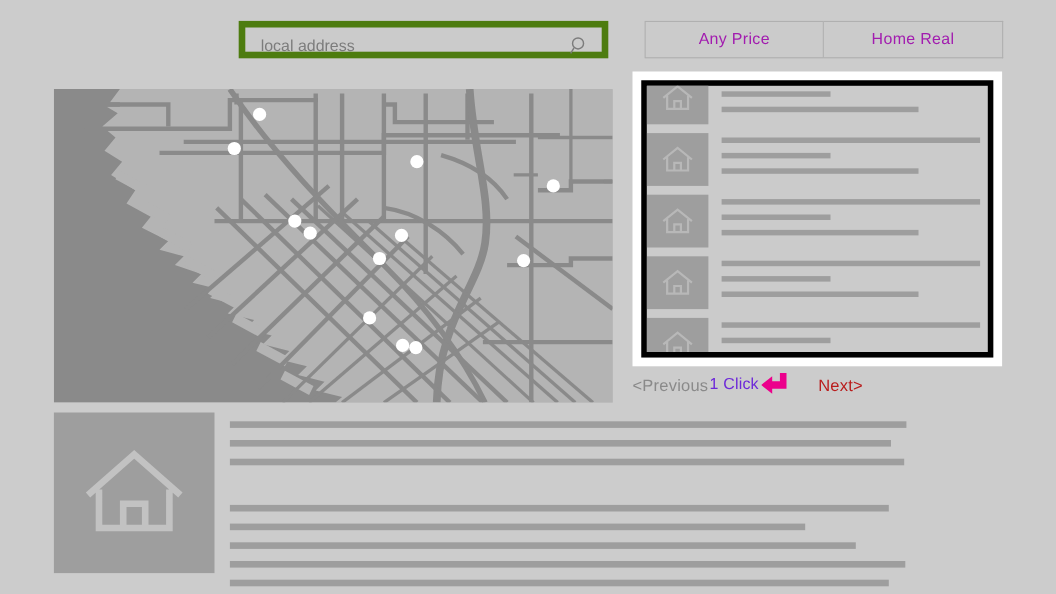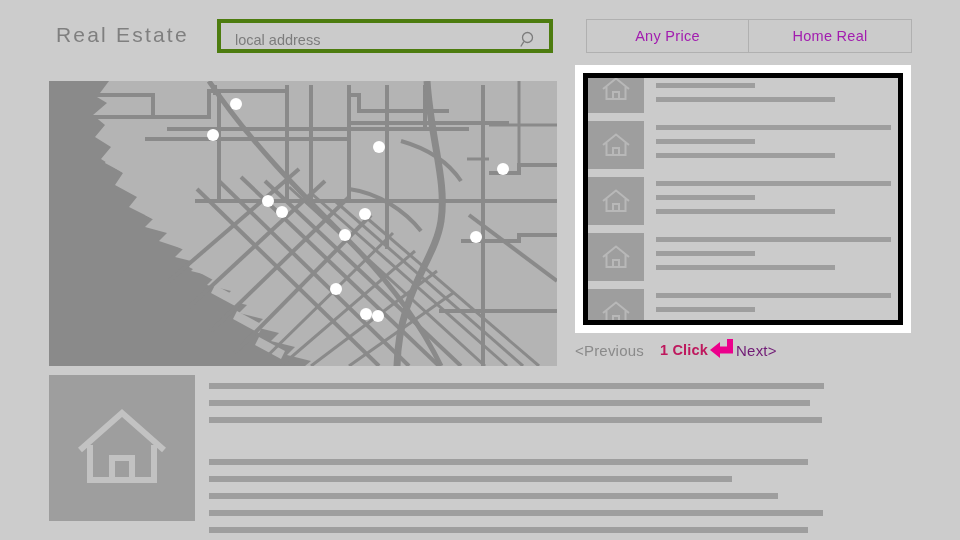--- a/index.html
+++ b/index.html
@@ -26,21 +26,21 @@
     left: 56px; top: 23px;
     font-size: 21px;
     letter-spacing: 2.2px;
     color: #7f7f7f;
     white-space: nowrap;
   }
   #search-box {
     position: absolute;
     left: 217px; top: 19px;
     width: 336px; height: 34px;
-    border: 4px solid #4d7c0f;
+    border: 6px solid #4d7c0f;
     background: #cbcbcb;
     box-sizing: border-box;
   }
   #search-input {
     position: absolute;
     left: 14px; top: 0;
     height: 34px;
     line-height: 34px;
     font-size: 14.5px;
     color: #7c7c7c;
@@ -148,34 +148,35 @@
     align-items: center;
     justify-content: flex-start;
   }
   #prev-link {
     font-size: 15px;
     color: #8a8a8a;
     letter-spacing: 0.2px;
   }
   #click-annotation {
     font-size: 14.5px;
-    font-weight: bold;
-    color: #be185d;
-    margin-left: 16px;
+    font-weight: normal;
+    color: #6d28d9;
+    margin-left: 1px;
     letter-spacing: 0.2px;
   }
   #click-arrow-icon {
     margin-left: 2px;
     width: 26px; height: 22px;
     display: inline-block;
     vertical-align: middle;
   }
   #next-link {
     font-size: 15px;
-    color: #701a75;
+    color: #b91c1c;
+    margin-left: 26px;
     letter-spacing: 0.2px;
   }
 
   
   #detail-thumb {
     position: absolute;
     left: 49px; top: 375px;
     width: 146px; height: 146px;
     background: #9e9e9e;
     display: flex;
@@ -192,21 +193,20 @@
     background: #9e9e9e;
     position: absolute;
     left: 0;
   }
 </style>
 </head>
 <body>
 
 <div id="header">
 
-  <div id="app-title">Real Estate</div>
 
   <div id="search-box">
     <input id="search-input" type="text" placeholder="local address" style="">
     <span id="search-icon">
       <svg width="18" height="18" viewBox="0 0 18 18">
         <circle cx="7.5" cy="6.5" r="5" fill="none" stroke="#7c7c7c" stroke-width="1.3"></circle>
         <line x1="3.8" y1="10.6" x2="0.8" y2="15.5" stroke="#7c7c7c" stroke-width="1.3"></line>
       </svg>
     </span>
   </div>

